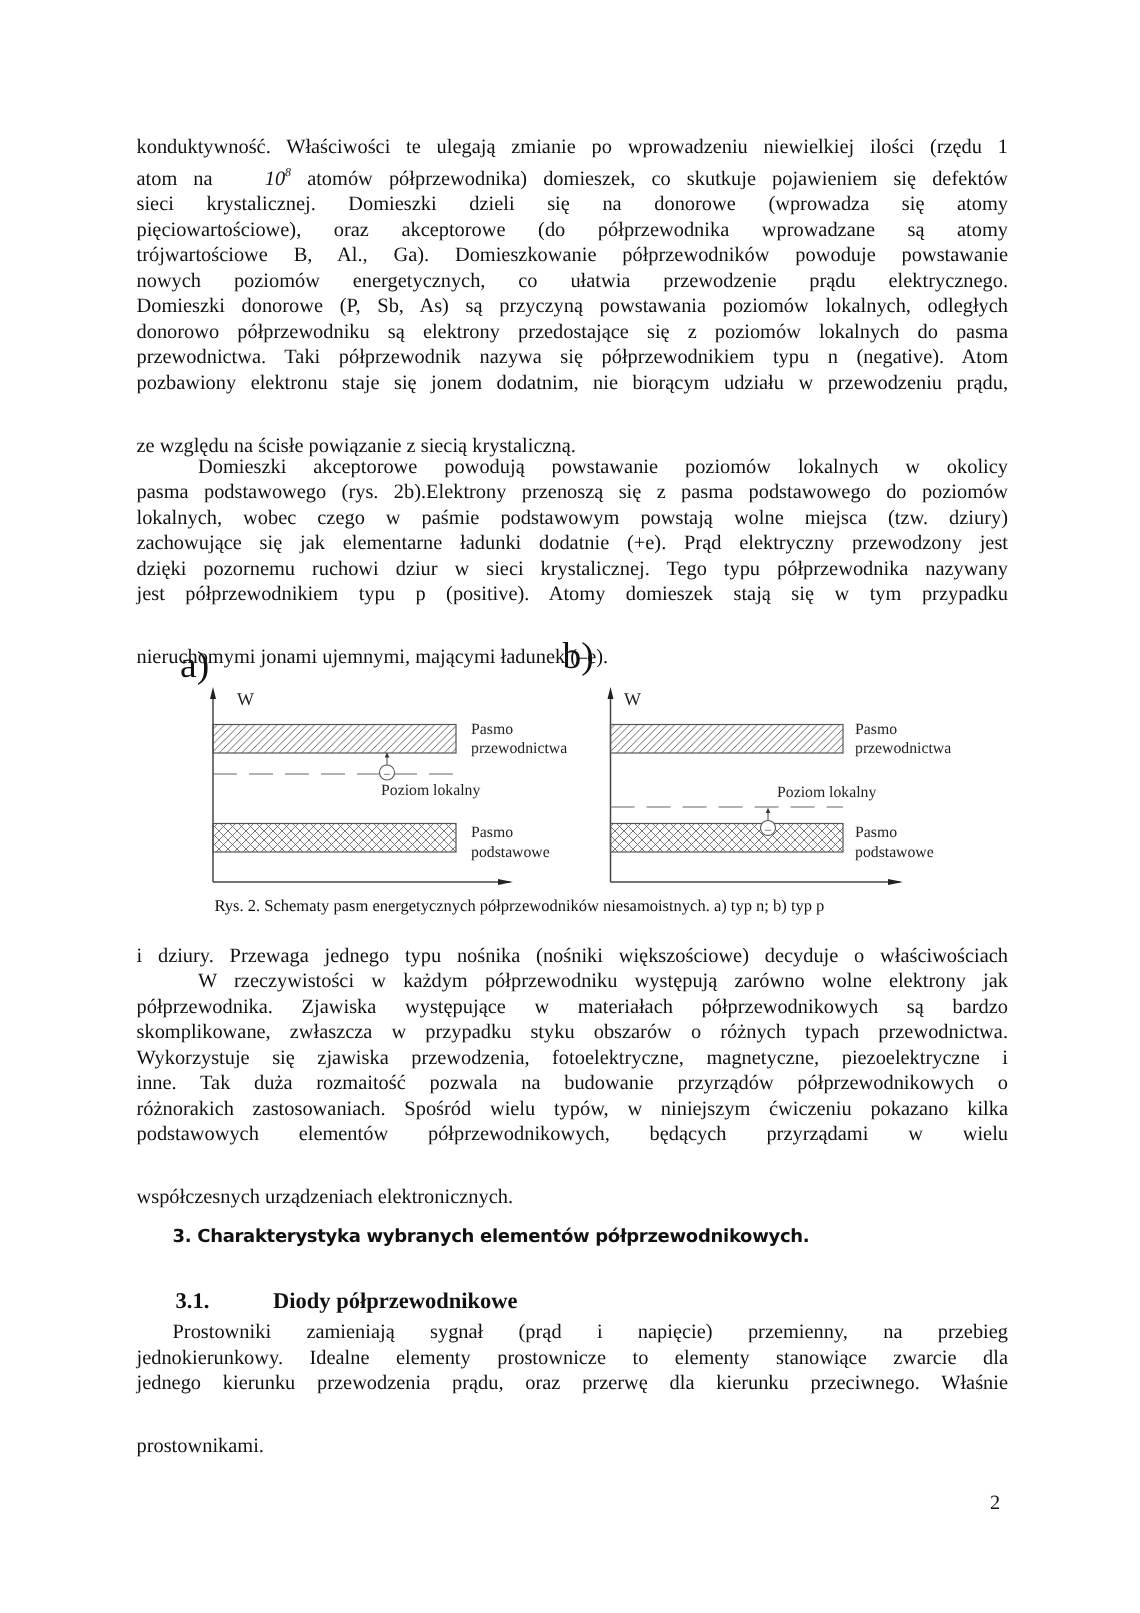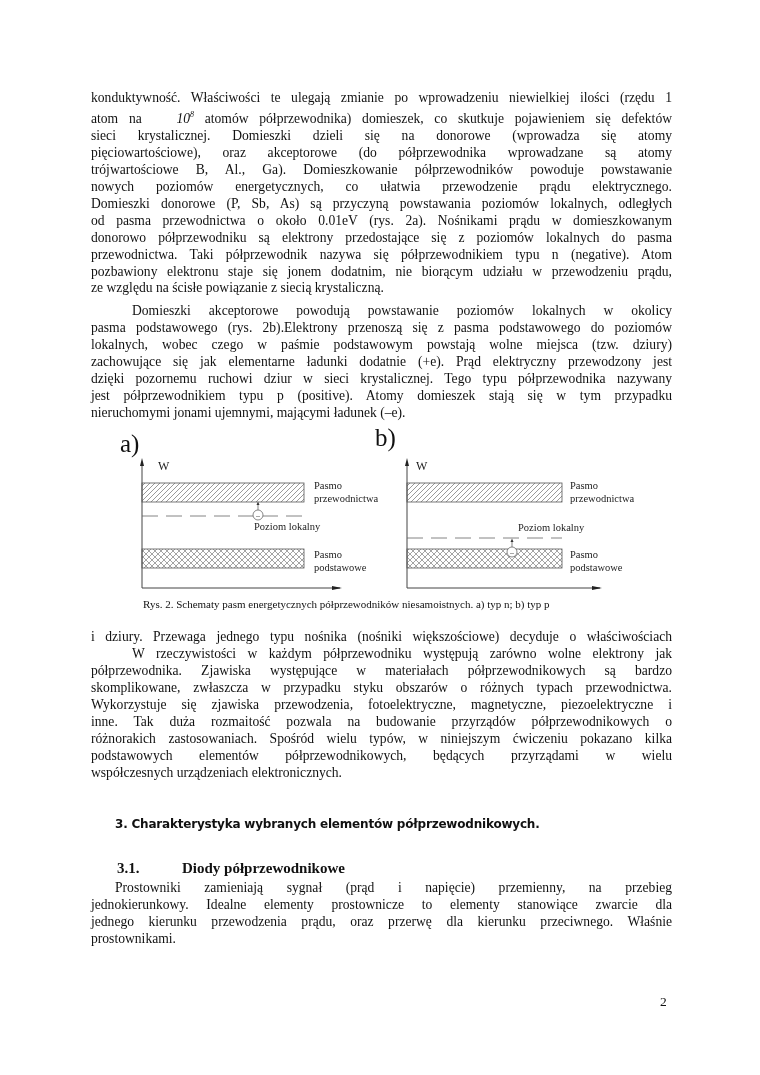--- a/index.html
+++ b/index.html
@@ -2,21 +2,21 @@
 <html><head>
   <meta charset="utf-8">
   <style>
     html, body { margin: 0; padding: 0; background: #ffffff; }
     body { width: 760px; height: 1075px; position: relative; overflow: hidden;
            font-family: "Liberation Serif", serif; color: #111; }
     .page { position: absolute; left: 0; top: 0; width: 760px; height: 1075px; }
     .para { position: absolute; left: 91px; width: 581px; font-size: 13.6px; line-height: 16.95px;
             text-align: justify; margin: 0; }
     .para .ln { display: block; text-align: justify; text-align-last: justify; white-space: nowrap; }
-    .para .ln.last { text-align-last: left; }
+    .para .ln.last { text-align-last: left; margin-top: 25px; }
     .para .ln.ind { text-indent: 41px; }
     .sup-wrap { font-style: italic; margin-left: 24px; }
     .sup { font-size: 8px; vertical-align: 6px; font-style: italic; }
     .fig { position: absolute; left: 110px; top: 428px; width: 560px; height: 170px; }
     .fig-label { position: absolute; font-size: 25px; font-family: "Liberation Serif", serif; }
     .caption { position: absolute; left: 143px; top: 598px; font-size: 11px; white-space: nowrap; }
     .h2 { position: absolute; left: 115px; top: 817px; font-family: "DejaVu Sans", sans-serif;
           font-weight: bold; font-size: 12px; white-space: nowrap; letter-spacing: -0.2px; }
     .h3 { position: absolute; top: 860px; font-weight: bold; font-size: 15px; white-space: nowrap; }
     .pagenum { position: absolute; left: 660px; top: 994px; font-size: 13.5px; }
@@ -28,21 +28,20 @@
 <div class="page">
 
   <div class="para" style="top:90px;">
     <span class="ln">konduktywność. Właściwości te ulegają zmianie po wprowadzeniu niewielkiej ilości (rzędu 1</span>
     <span class="ln"><span>atom na </span><span class="sup-wrap">10</span><span class="sup">8</span><span> atomów półprzewodnika) domieszek, co skutkuje pojawieniem się defektów</span></span>
     <span class="ln">sieci krystalicznej. Domieszki dzieli się na donorowe (wprowadza się atomy</span>
     <span class="ln">pięciowartościowe), oraz akceptorowe (do półprzewodnika wprowadzane są atomy</span>
     <span class="ln">trójwartościowe B, Al., Ga). Domieszkowanie półprzewodników powoduje powstawanie</span>
     <span class="ln">nowych poziomów energetycznych, co ułatwia przewodzenie prądu elektrycznego.</span>
     <span class="ln">Domieszki donorowe (P, Sb, As) są przyczyną powstawania poziomów lokalnych, odległych</span>
-    <span class="ln">od pasma przewodnictwa o około 0.01eV (rys. 2a). Nośnikami prądu w domieszkowanym</span>
     <span class="ln">donorowo półprzewodniku są elektrony przedostające się z poziomów lokalnych do pasma</span>
     <span class="ln">przewodnictwa. Taki półprzewodnik nazywa się półprzewodnikiem typu n (negative). Atom</span>
     <span class="ln">pozbawiony elektronu staje się jonem dodatnim, nie biorącym udziału w przewodzeniu prądu,</span>
     <span class="ln last">ze względu na ścisłe powiązanie z siecią krystaliczną.</span>
   </div>
 
   <div class="para" style="top:303px;">
     <span class="ln ind">Domieszki akceptorowe powodują powstawanie poziomów lokalnych w okolicy</span>
     <span class="ln">pasma podstawowego (rys. 2b).Elektrony przenoszą się z pasma podstawowego do poziomów</span>
     <span class="ln">lokalnych, wobec czego w paśmie podstawowym powstają wolne miejsca (tzw. dziury)</span>

